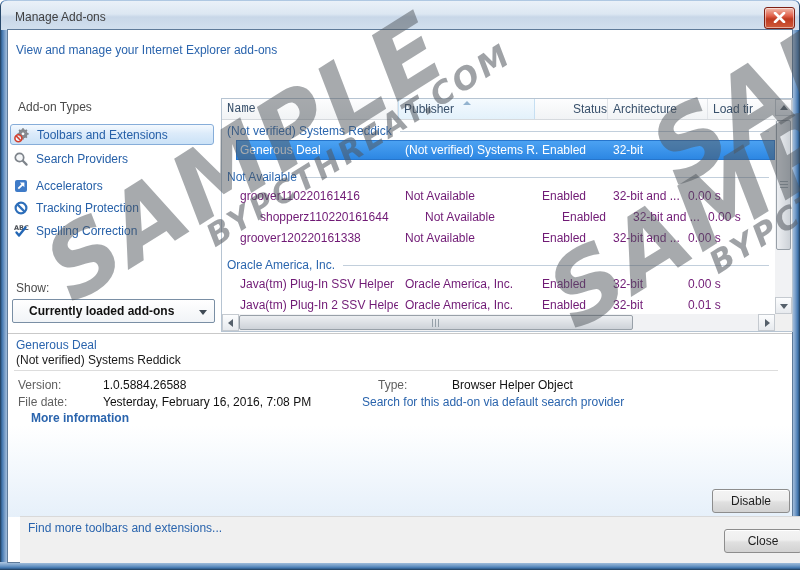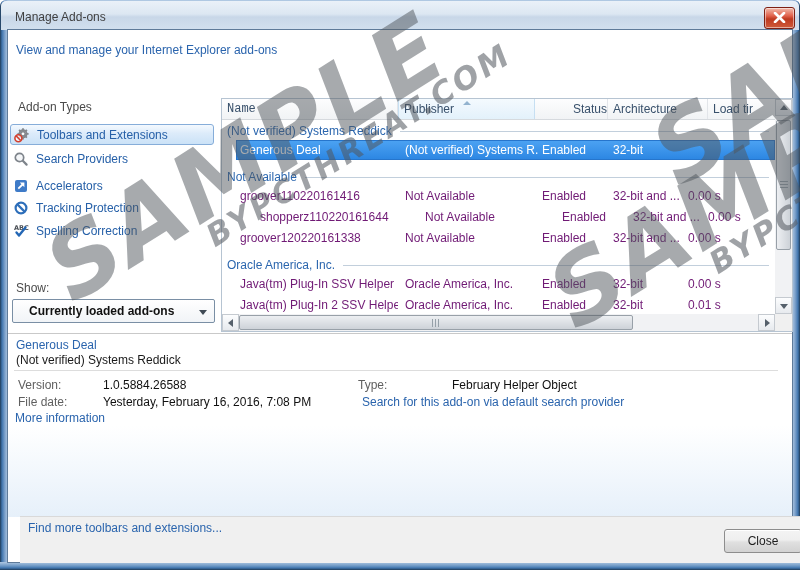--- a/index.html
+++ b/index.html
@@ -77,21 +77,21 @@
     background:repeating-linear-gradient(90deg,#96A0A8 0 1px,transparent 1px 3px);}
   
   #details{position:absolute;left:8px;top:333px;width:784px;height:183px;
     background:linear-gradient(#FFFFFF 0,#FFFFFF 50%,#E6F0FA 100%);border-top:1px solid #C9C9C9;}
   .link{color:#2A64AD;cursor:default;}
   #det-name{position:absolute;left:8px;top:4px;}
   #det-pub{position:absolute;left:8px;top:19px;color:#1A1A1A;}
   #det-sep{position:absolute;left:6px;top:36px;width:764px;height:1px;background:#DDDDDD;}
   .det-label{position:absolute;color:#5F5F5F;}
   .det-val{position:absolute;color:#111;}
-  #more-info{position:absolute;left:7px;top:77px;}
+  #more-info{position:absolute;left:23px;top:77px;font-weight:bold;}
   #search-link{position:absolute;left:354px;top:61px;}
   #disable-btn{position:absolute;left:704px;top:155px;}
   
   #footer{position:absolute;left:20px;top:516px;width:784px;height:46px;background:#F0F0F0;border-top:1px solid #D9D9D9;padding-left:48px;}
   #link1{position:absolute;left:8px;top:4px;}
   #link2{position:absolute;left:8px;top:20px;}
   .btn{width:78px;height:24px;display:flex;align-items:center;justify-content:center;box-sizing:border-box;
     background:linear-gradient(#F4F4F4,#EFEFEF 45%,#E0E0E0 55%,#D2D2D2);border:1px solid #8D8D8D;
     border-radius:3px;box-shadow:inset 0 1px 0 #FFFFFF;color:#1E1E1E;cursor:default;}
   #close-btn2{position:absolute;left:704px;top:12px;}
@@ -269,23 +269,24 @@
 
   <div id="details">
     <span id="det-name" class="link">Generous Deal</span>
     <span id="det-pub">(Not verified) Systems Reddick</span>
     <div id="det-sep"></div>
     <span class="det-label" style="left:10px;top:44px">Version:</span>
     <span class="det-val" style="left:95px;top:44px">1.0.5884.26588</span>
     <span class="det-label" style="left:10px;top:61px">File date:</span>
     <span class="det-val" style="left:95px;top:61px">Yesterday, February 16, 2016, 7:08 PM</span>
     <span id="more-info" class="link">More information</span>
-    <span class="det-label" style="left:350px;top:44px">Type:</span>
-    <span class="det-val" style="left:444px;top:44px">February Helper Object</span>
+    <span class="det-label" style="left:370px;top:44px">Type:</span>
+    <span class="det-val" style="left:444px;top:44px">Browser Helper Object</span>
     <span id="search-link" class="link">Search for this add-on via default search provider</span>
+    <div id="disable-btn" class="btn">Disable</div>
   </div>
 
   <div id="footer">
     <span id="link1" class="link">Find more toolbars and extensions...</span>
     <div id="close-btn2" class="btn">Close</div>
   </div>
 
   <div id="wm1" class="wm">
     <div class="wm-main">SAMPLE</div>
     <div class="wm-sub">BYPCTHREAT.COM</div>

